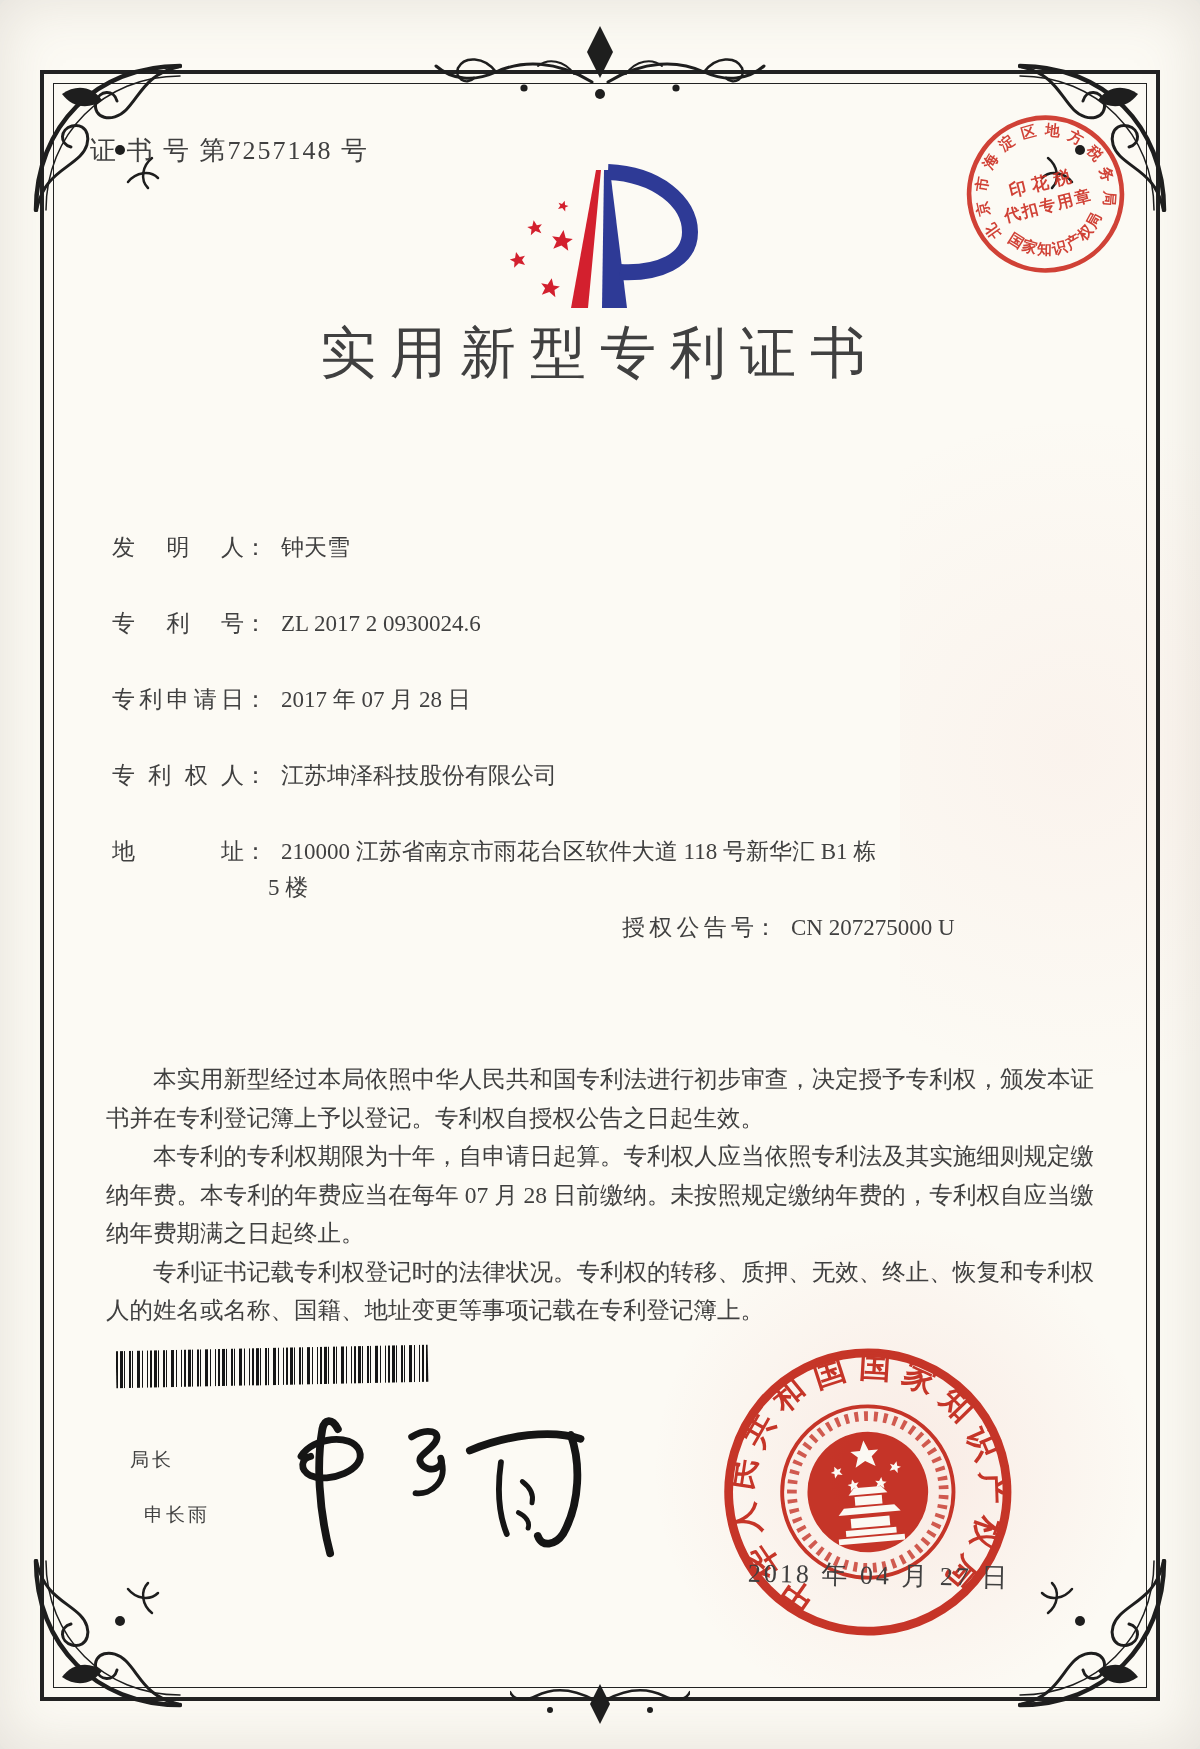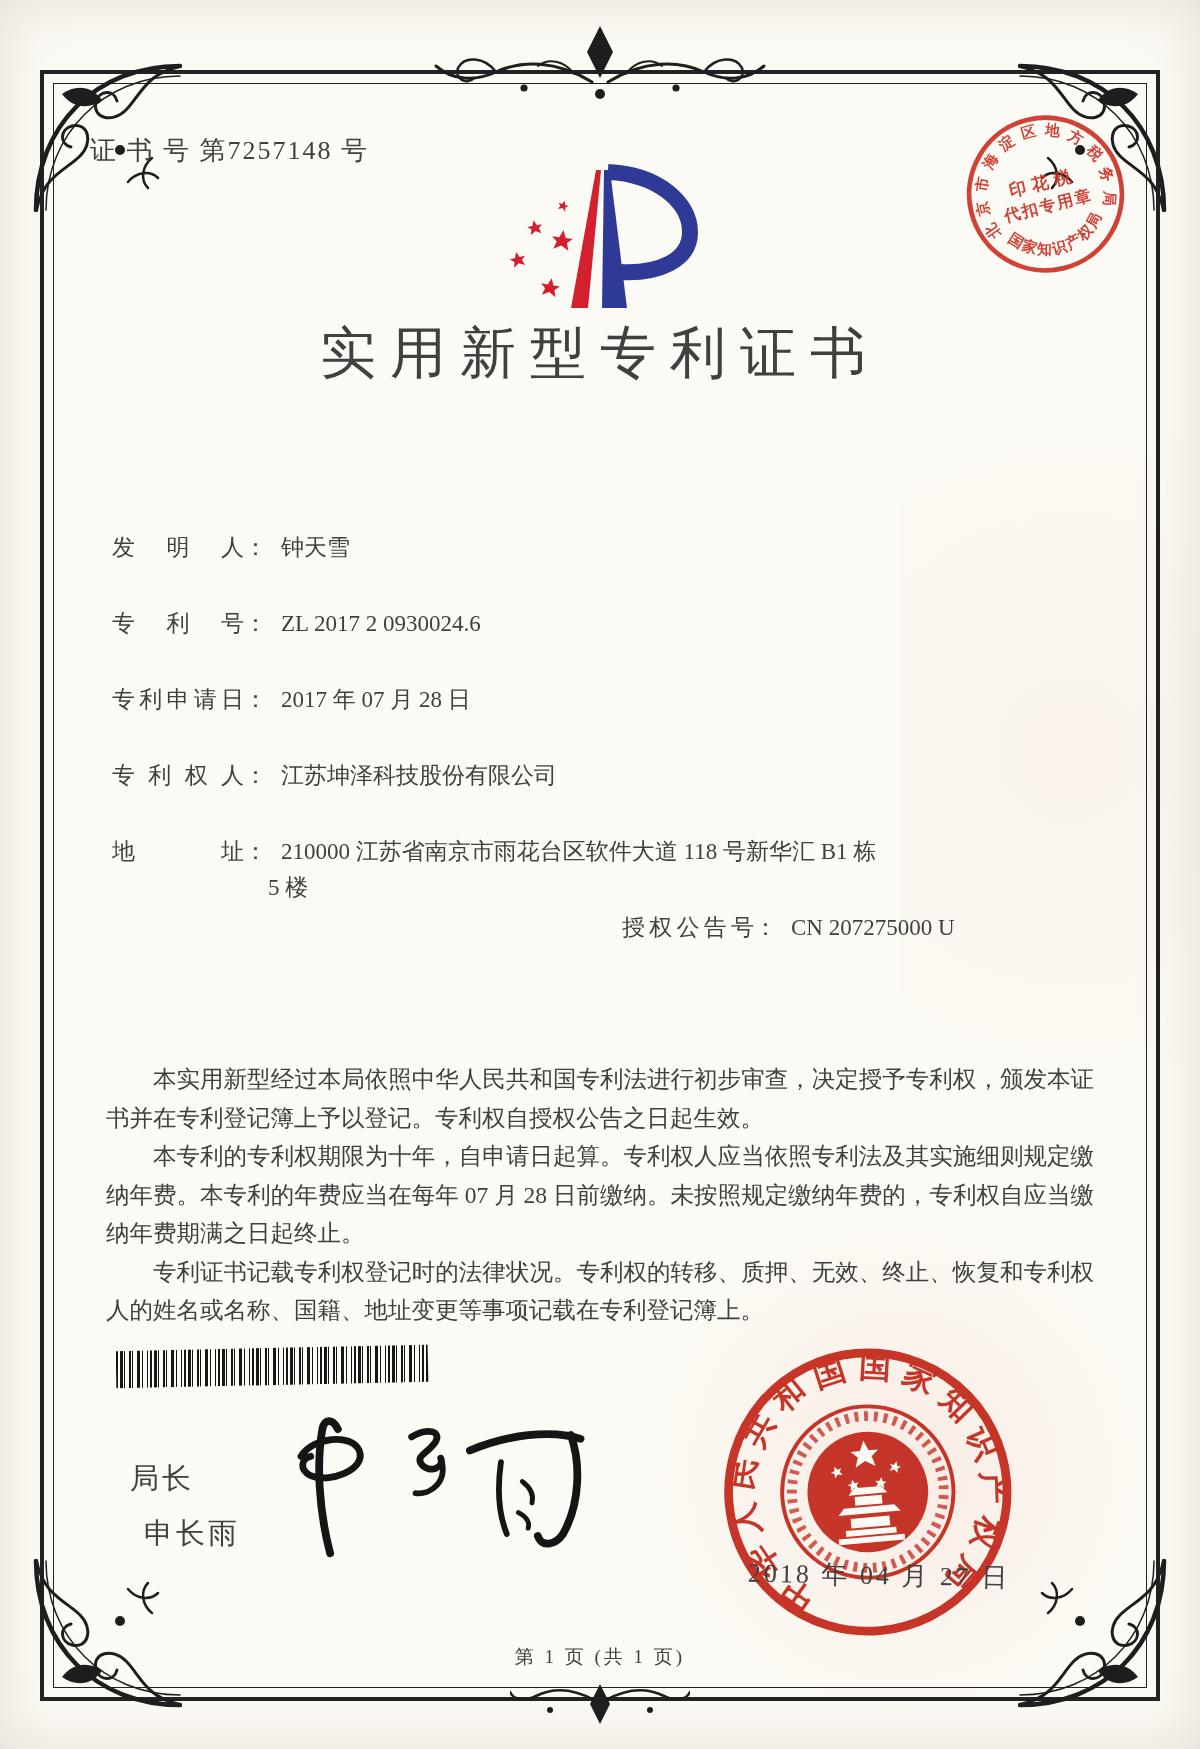--- a/index.html
+++ b/index.html
@@ -51,21 +51,21 @@
 
   
   .barcode{position:absolute;left:116px;top:1348px;width:312px;height:37px;
     transform:rotate(-1.2deg);
     background:repeating-linear-gradient(90deg,
       #151515 0 2px, transparent 2px 4px, #151515 4px 7px, transparent 7px 8px,
       #151515 8px 9px, transparent 9px 13px, #151515 13px 15px, transparent 15px 16px,
       #151515 16px 17px, transparent 17px 21px, #151515 21px 24px, transparent 24px 26px,
       #151515 26px 27px, transparent 27px 31px, #151515 31px 32px, transparent 32px 34px);}
   .director-label,.director-name{position:absolute;
-    font-family:"Liberation Sans","DejaVu Sans",sans-serif;font-size:29px;letter-spacing:3px;margin-top:12px;}
+    font-family:"Liberation Sans","DejaVu Sans",sans-serif;font-size:19px;letter-spacing:3px;}
   .director-label{left:130px;top:1447px;}
   .director-name{left:144px;top:1502px;}
   .signature{position:absolute;left:268px;top:1400px;}
   .seal{position:absolute;left:722px;top:1346px;transform:rotate(-5deg);opacity:.93;}
   .date-stamp{position:absolute;left:748px;top:1558px;font-size:26px;letter-spacing:3px;transform:rotate(1deg);}
   .footer{position:absolute;left:0;top:1644px;width:100%;text-align:center;font-size:19px;letter-spacing:3px;}
 
   .tax-stamp{position:absolute;left:962px;top:110px;transform:rotate(-14deg);opacity:.92;}
 </style>
 </head>
@@ -256,21 +256,20 @@
         <path d="M118,172 L182,172 L176,165 L124,165 Z" fill="#fcfaf4"></path>
         <rect x="130" y="176" width="40" height="10" fill="#fcfaf4"></rect>
         <rect x="124" y="188" width="52" height="6" fill="#fcfaf4"></rect>
         <rect x="116" y="196" width="68" height="6" fill="#fcfaf4"></rect>
       </g>
     </svg>
   </div>
 
   <div class="date-stamp">2018 年 04 月 27 日</div>
 
-  <div class="footer">第 1 页 (共 1 页)</div>
 
   <div class="tax-stamp">
     <svg width="168" height="168" viewBox="0 0 176 176">
       <defs>
         <path id="tax-top" d="M34.3,119 A62,62 0 1 1 141.7,119" fill="none"></path>
         <path id="tax-bot" d="M36.4,124.2 A63,63 0 0 0 139.6,124.2" fill="none"></path>
       </defs>
       <circle cx="88" cy="88" r="80" fill="none" stroke="#cd3226" stroke-width="5"></circle>
       <text font-size="15.5" font-weight="bold" fill="#cd3226" font-family="Liberation Sans, DejaVu Sans, sans-serif">
         <textPath href="#tax-top" startOffset="2" textLength="252" lengthAdjust="spacing">北京市海淀区地方税务局</textPath>

